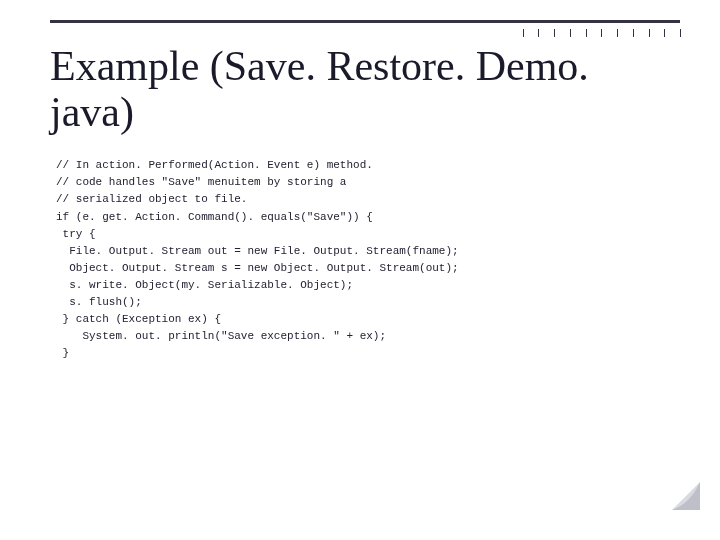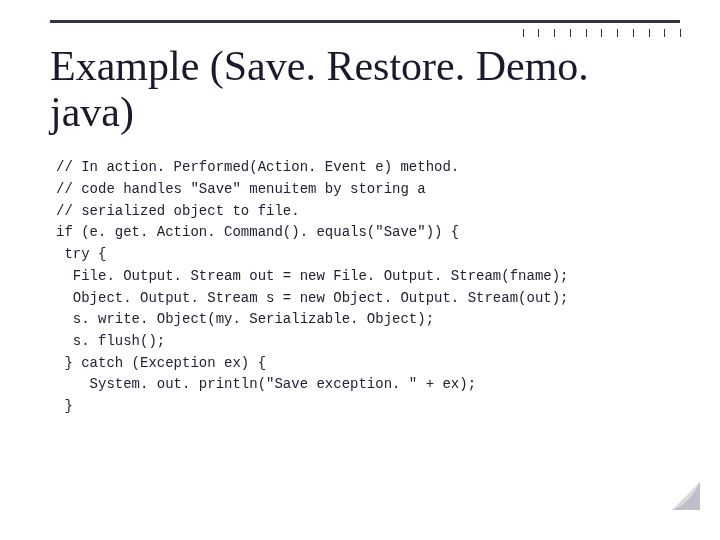--- a/index.html
+++ b/index.html
@@ -37,21 +37,21 @@
   }
   .title {
     font-size: 42px;
     line-height: 1.1;
     color: #1a1a2a;
     margin: 4px 0 22px 0;
     font-weight: 400;
   }
   .code-block {
     font-family: 'Courier New', Courier, monospace;
-    font-size: 14px;
+    font-size: 11px;
     line-height: 1.55;
     color: #222233;
     white-space: pre;
     margin-left: 6px;
   }
   .corner {
     position: absolute;
     right: 20px;
     bottom: 14px;
     width: 28px;

